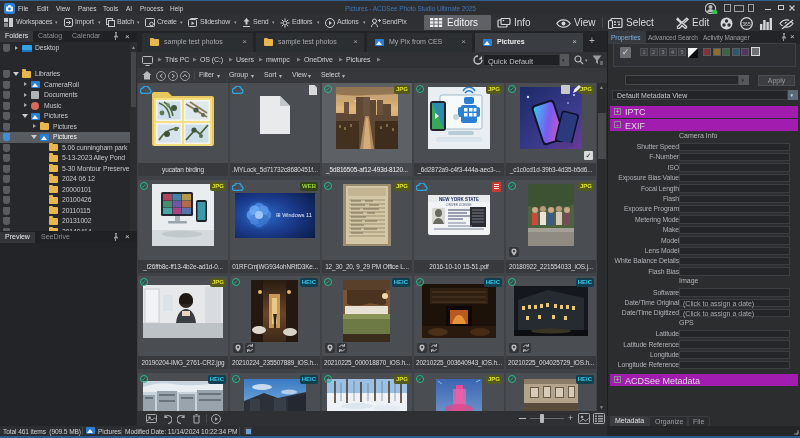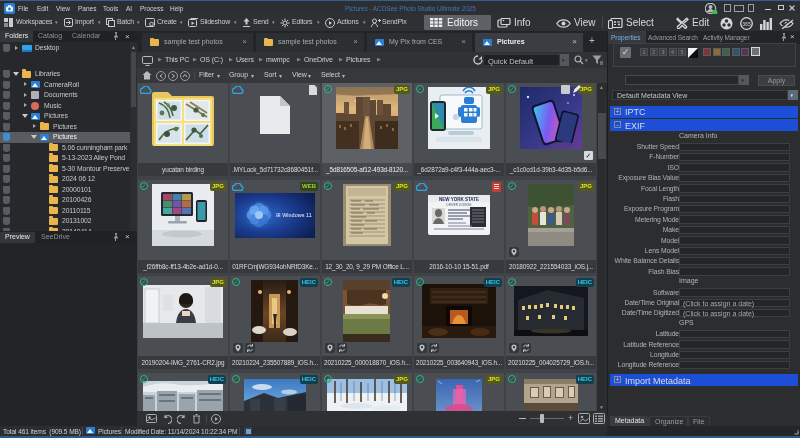--- a/index.html
+++ b/index.html
@@ -45,21 +45,21 @@
 .cloud{position:absolute;left:2px;top:3px;width:13px;height:8px;color:#4aa2e0;}
 .badge{position:absolute;top:2px;right:2px;height:9px;border-radius:2px;font-size:6px;font-weight:bold;line-height:9px;padding:0 2px;}
 .bjpg{background:#55591e;color:#dfe532;}
 .bheic{background:#123f4e;color:#38c4e8;}
 .bweb{background:#32431c;color:#9ed23f;}
 #fbot{position:absolute;top:411px;left:137px;width:470px;height:15px;background:#2e3034;}
 #vscroll{position:absolute;top:83px;left:597px;width:10px;height:328px;background:#2a2c2e;}
 
 #rpanel{position:absolute;top:31px;left:607px;width:193px;height:385px;background:#2b2d2f;border-left:1px solid #1c1e20;}
 .rtabs{position:absolute;top:0;left:0;width:193px;height:13px;background:#222427;}
-.rhead{position:absolute;left:2px;width:188px;height:12px;background:#1d4ed8;color:#dcdedf;font-size:9px;}
+.rhead{position:absolute;left:2px;width:188px;height:12px;background:#a21caf;color:#dcdedf;font-size:9px;}
 .frow{position:absolute;height:10.3px;width:193px;}
 .flab{position:absolute;right:126px;top:1px;font-size:6.8px;letter-spacing:-0.1px;color:#b0b3b5;text-align:right;white-space:nowrap;}
 .fbox{position:absolute;left:70px;top:0.5px;width:111px;height:8.5px;background:#232527;border:1px solid #3c3f42;}
 #rtabs2{position:absolute;top:416px;left:607px;width:193px;height:10px;background:#2b2d2f;}
 #statusbar{position:absolute;top:426px;left:0;width:607px;height:10px;background:#2b2d30;}
 #botstrip{position:absolute;top:426px;left:607px;width:193px;height:10px;background:#232527;}
 #bborder{position:absolute;top:436px;left:0;width:800px;height:2px;background:#2a5a8e;}
 .sep{position:absolute;width:1px;background:#46494d;}
 </style></head>
 <body>
@@ -1112,21 +1112,21 @@
           <span class="flab" style="right:124px;">Longitude</span>
           <div class="fbox" style="left:69px;"></div>
         </div>
  <div class="frow" style="top:229.4px;">
           <span class="flab" style="right:124px;">Longitude Reference</span>
           <div class="fbox" style="left:69px;"></div>
         </div>
 </div>
  <div class="rhead" style="top:343px;">
         <span class="abs" style="left:4px;top:2px;width:7px;height:7px;border:1px solid #8a8d90;color:#c8cacc;font-size:7px;line-height:6px;text-align:center;">+</span>
-        <span class="abs" style="left:15px;top:1.5px;">Import Metadata</span>
+        <span class="abs" style="left:15px;top:1.5px;">ACDSee Metadata</span>
       </div>
 </div>
 <div id="rtabs2">
  <span class="abs" style="left:3px;top:0;height:10px;background:#3a3d40;color:#e0e1e2;font-size:7px;padding:1px 5px 0;border-radius:0 3px 0 0;">Metadata</span>
  <span class="abs" style="left:42px;top:0;height:10px;color:#9a9da0;font-size:7px;padding:1px 5px 0;border:1px solid #3a3d40;border-bottom:none;border-radius:0 3px 0 0;">Organize</span>
  <span class="abs" style="left:80px;top:0;height:10px;color:#9a9da0;font-size:7px;padding:1px 5px 0;border:1px solid #3a3d40;border-bottom:none;border-radius:0 3px 0 0;">File</span>
 </div>
 <div id="statusbar">
  <span class="txt abs" style="left:3px;top:2px;font-size:6.6px;letter-spacing:-0.1px;">Total 461 items&nbsp;&nbsp;(909.5 MB)</span>
  <div class="sep" style="left:82px;top:1px;height:8px;"></div>

